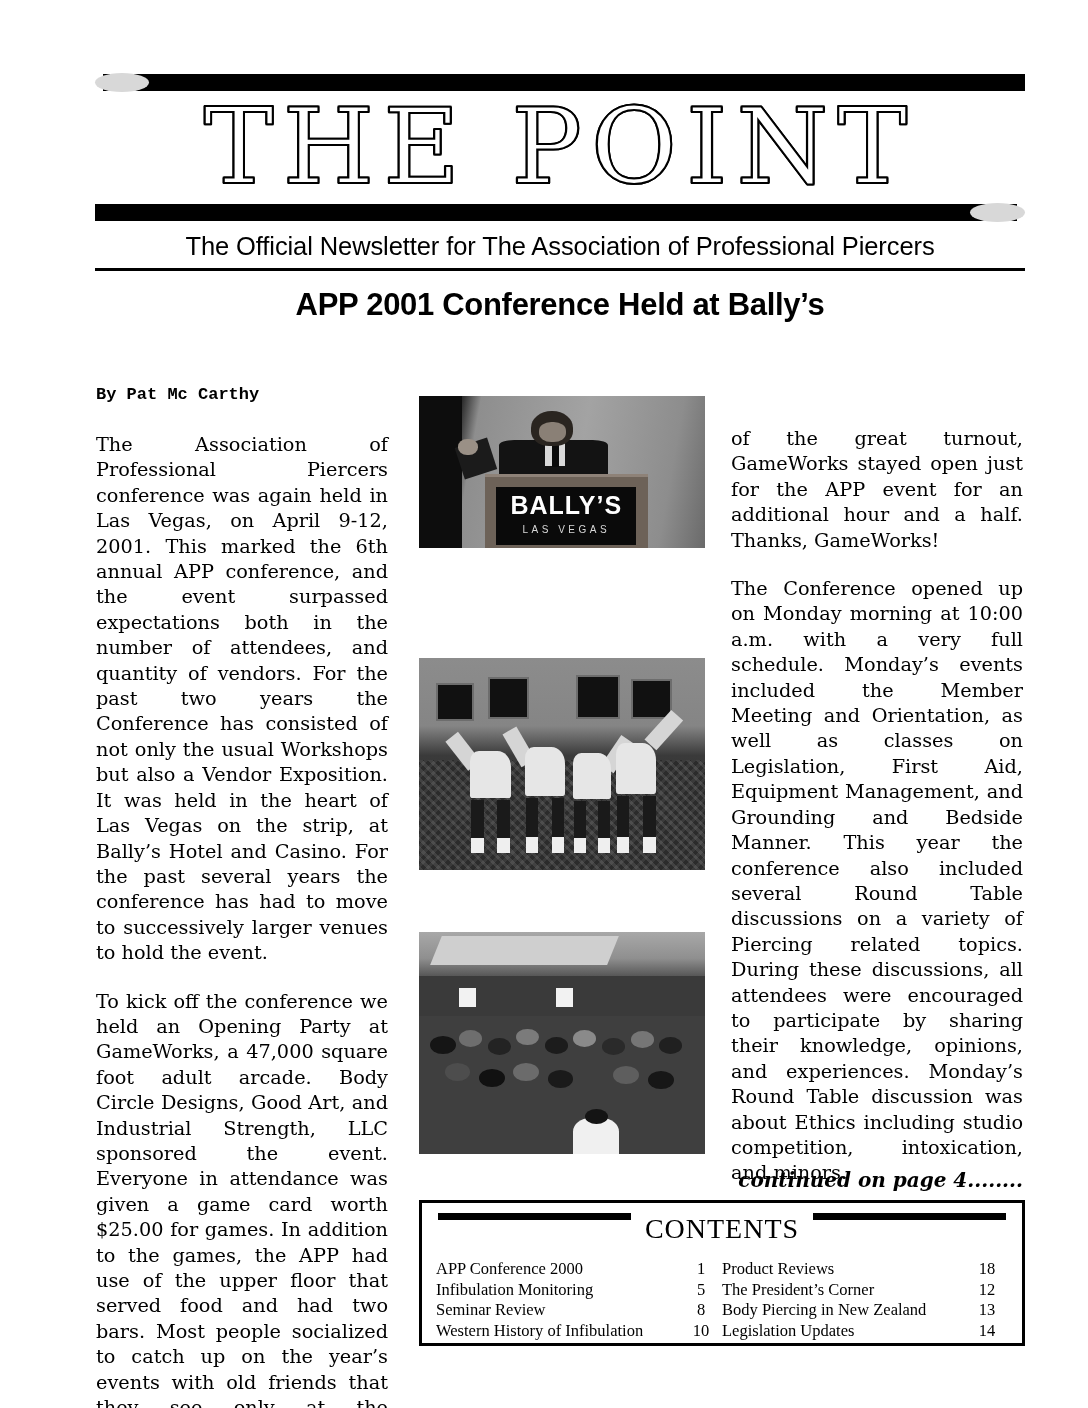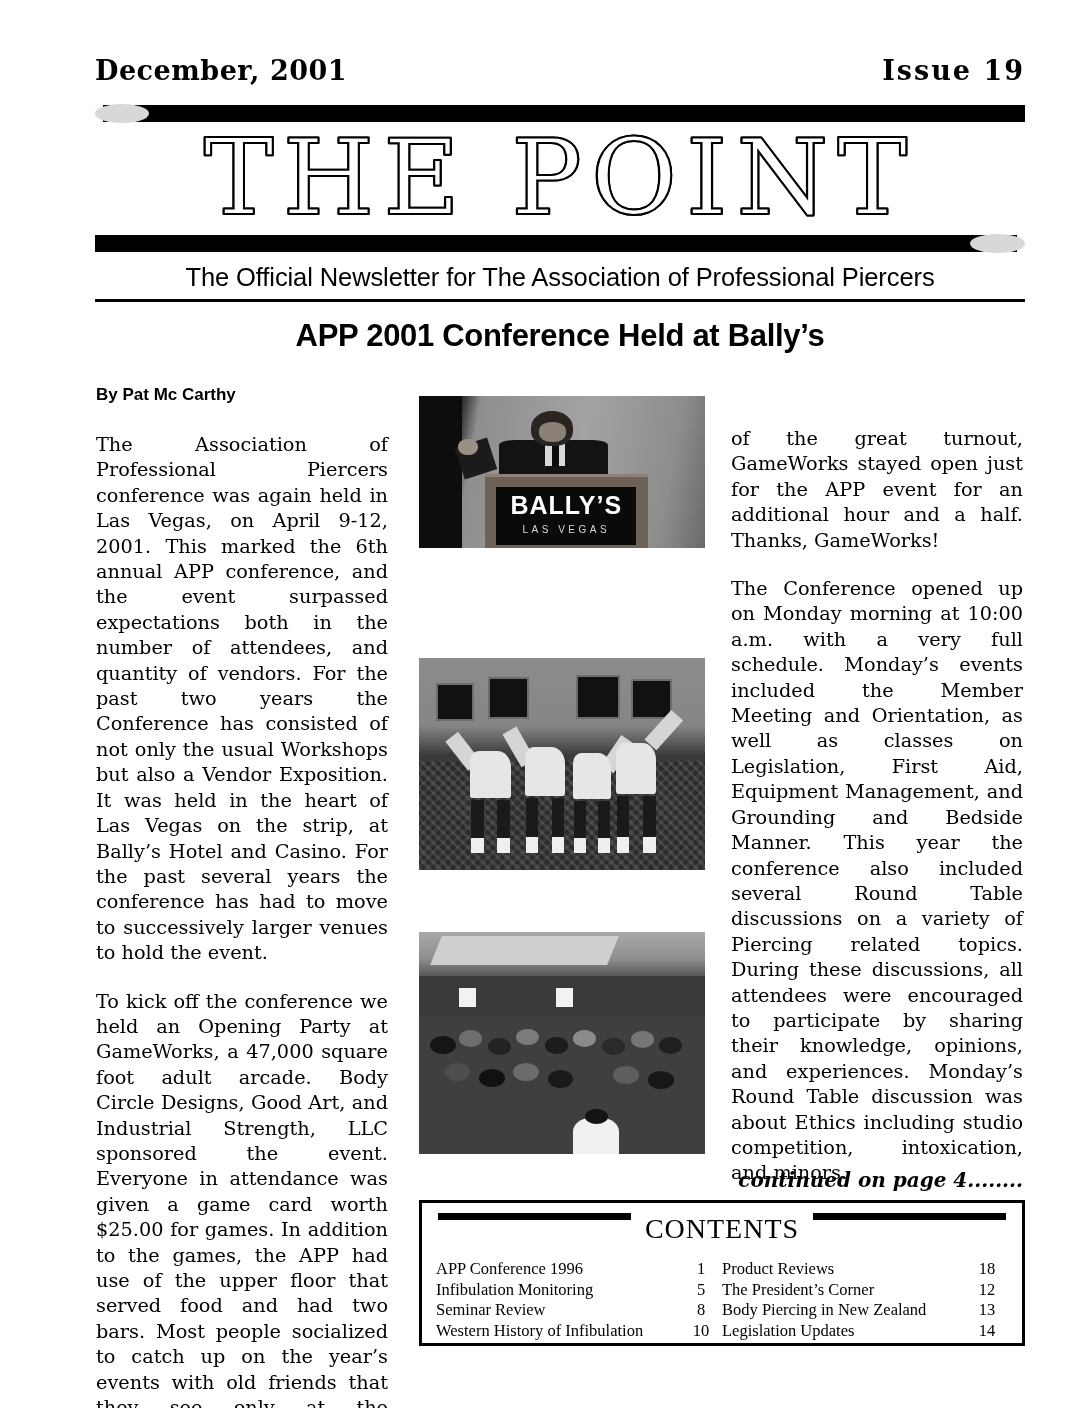--- a/index.html
+++ b/index.html
@@ -129,21 +129,21 @@
     margin-top: 16px;
     white-space: nowrap;
   }
 
   
   .byline {
     position: absolute;
     left: 96px;
     top: 385px;
     width: 300px;
-    font-family: Liberation Sans, sans-serif;
+    font-family: Liberation Mono, monospace;
     font-weight: bold;
     font-size: 17px;
   }
 
   .col {
     position: absolute;
     width: 292px;
     font-family: "DejaVu Serif", "Liberation Serif", serif;
     font-size: 19.3px;
     line-height: 25.4px;
@@ -261,24 +261,20 @@
   }
   .c-title { flex: 1 1 auto; white-space: nowrap; }
   .c-page  { width: 42px; text-align: center; }
 </style>
 </head>
 <body>
 
 <div class="page">
 
   <div class="masthead">
-    <div class="mast-row">
-      <div class="mast-date">December, 2001</div>
-      <div class="mast-issue">Issue  19</div>
-    </div>
 
     <div class="bar-wrap">
       <div class="bar"></div>
       <div class="bar-ellipse-left"></div>
     </div>
 
     <div class="logo">THE POINT</div>
 
     <div class="bar-wrap2">
       <div class="bar2"></div>
@@ -401,21 +397,21 @@
 
   <div class="contents-box">
     <div class="contents-head">
       <div class="ch-rule"></div>
       <div class="ch-text">CONTENTS</div>
       <div class="ch-rule"></div>
     </div>
     <div class="contents-cols">
       <div class="c-col">
         <div class="c-row">
-          <span class="c-title">APP Conference 1996</span>
+          <span class="c-title">APP Conference 2000</span>
           <span class="c-page">1</span>
         </div>
         <div class="c-row">
           <span class="c-title">Infibulation Monitoring</span>
           <span class="c-page">5</span>
         </div>
         <div class="c-row">
           <span class="c-title">Seminar Review</span>
           <span class="c-page">8</span>
         </div>

